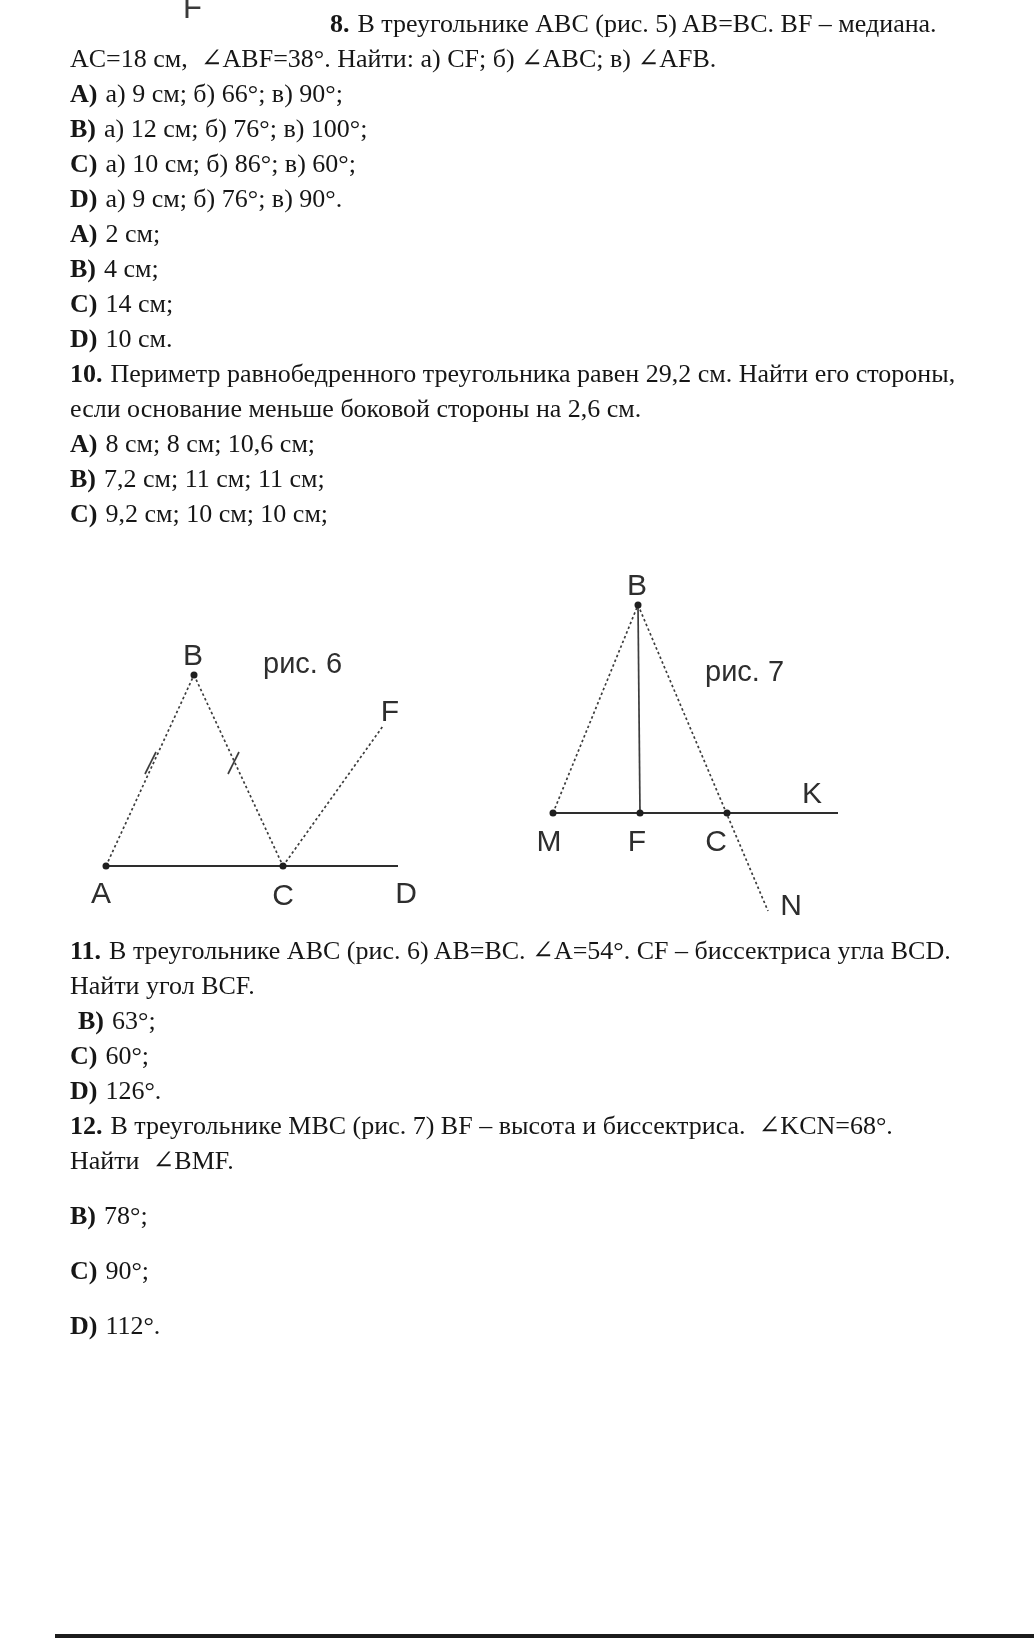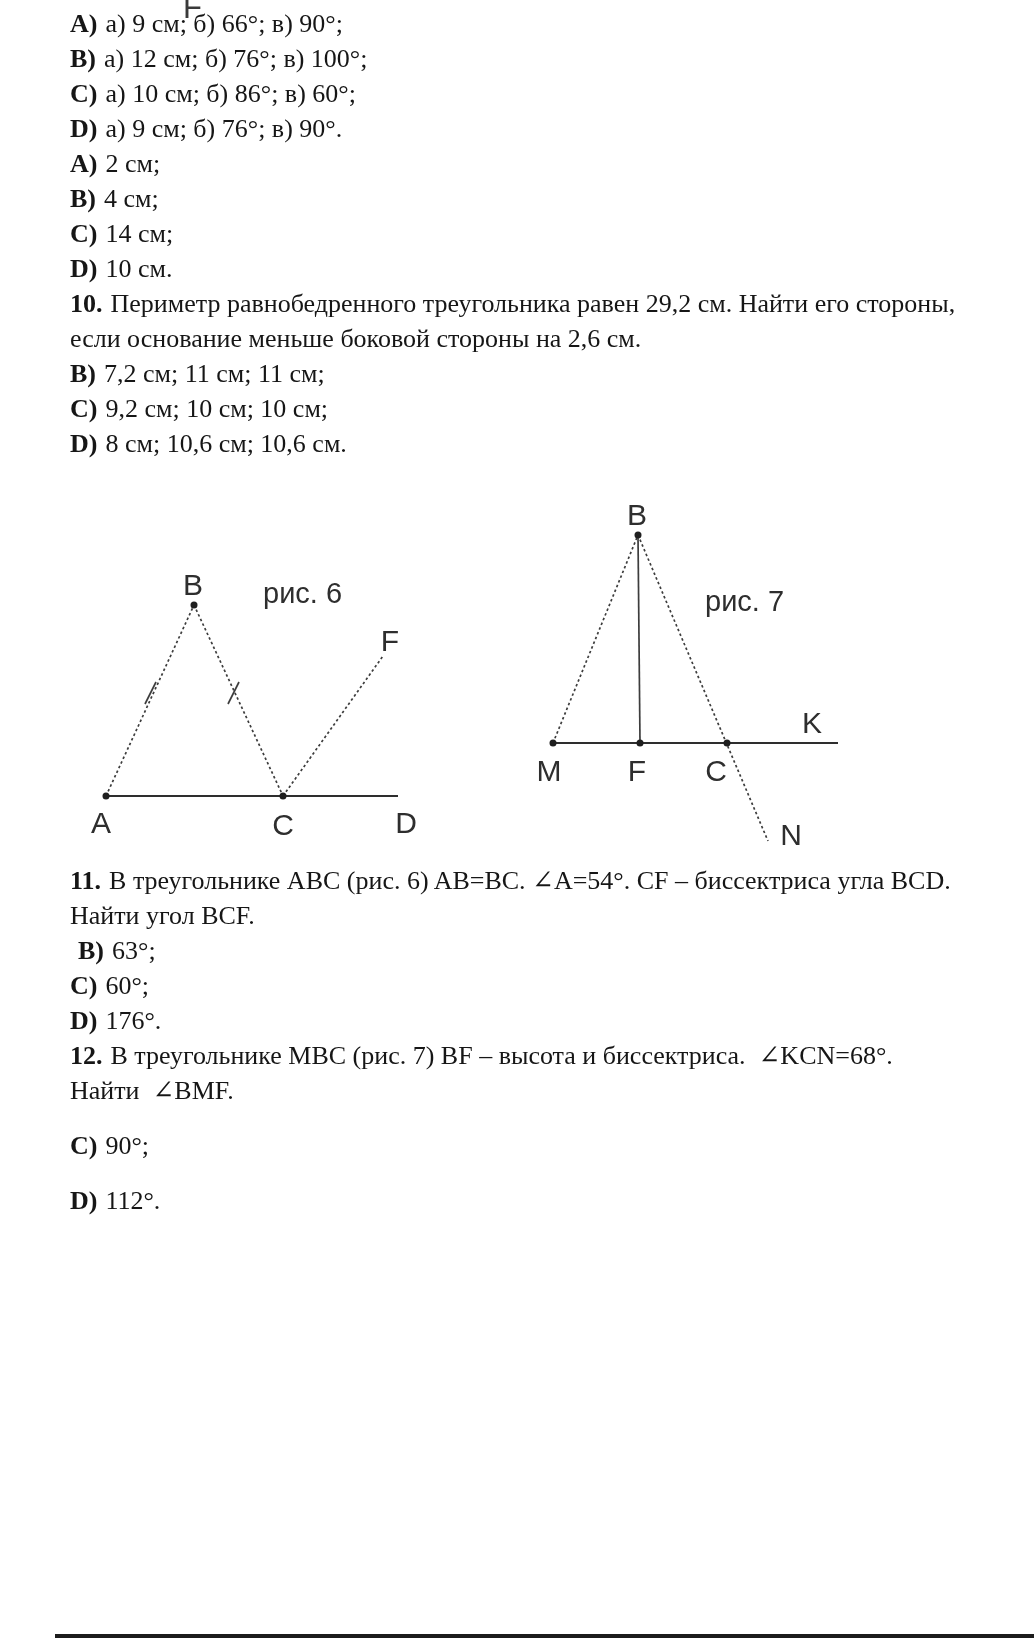--- a/index.html
+++ b/index.html
@@ -68,34 +68,35 @@
 </style>
 </head>
 <body>
 
 <div class="page">
 
   <span class="stray-letter">F</span>
 
   <div class="content">
 
+    <p class="para q8-indent"><b class="qnum">8.</b><span>В треугольнике ABC (рис. 5) AB=BC. BF – медиана. AC=18 см,  ∠ABF=38°. Найти: а) CF; б) ∠ABC; в) ∠AFB.</span></p>
     <p class="opt"><b>A)</b><span>а) 9 см; б) 66°; в) 90°;</span></p>
     <p class="opt"><b>B)</b><span>а) 12 см; б) 76°; в) 100°;</span></p>
     <p class="opt"><b>C)</b><span>а) 10 см; б) 86°; в) 60°;</span></p>
     <p class="opt"><b>D)</b><span>а) 9 см; б) 76°; в) 90°.</span></p>
 
     <p class="opt"><b>A)</b><span>2 см;</span></p>
     <p class="opt"><b>B)</b><span>4 см;</span></p>
     <p class="opt"><b>C)</b><span>14 см;</span></p>
     <p class="opt"><b>D)</b><span>10 см.</span></p>
 
     <p class="para"><b class="qnum">10.</b><span>Периметр равнобедренного треугольника равен 29,2 см. Найти его стороны, если основание меньше боковой стороны на 2,6 см.</span></p>
+    <p class="opt"><b>A)</b><span>8 см; 8 см; 10,6 см;</span></p>
     <p class="opt"><b>B)</b><span>7,2 см; 11 см; 11 см;</span></p>
     <p class="opt"><b>C)</b><span>9,2 см; 10 см; 10 см;</span></p>
-    <p class="opt"><b>D)</b><span>8 см; 10,6 см; 10,6 см.</span></p>
   </div>
 
   <div class="figures">
     <svg width="1034" height="396" viewBox="0 0 1034 396">
 
       <g>
         <line class="fbase" x1="106" y1="335" x2="398" y2="335"></line>
         <line class="fline fdash" x1="106" y1="335" x2="194" y2="144"></line>
         <line class="fline fdash" x1="194" y1="144" x2="283" y2="335"></line>
         <line class="fline fdash" x1="283" y1="335" x2="383" y2="195"></line>
@@ -130,22 +131,23 @@
         <text class="fig-label" x="791" y="384" text-anchor="middle">N</text>
       </g>
     </svg>
   </div>
 
   <div class="content">
 
     <p class="para"><b class="qnum">11.</b><span>В треугольнике ABC (рис. 6) AB=BC. ∠A=54°. CF – биссектриса угла BCD. Найти угол BCF.</span></p>
     <p class="opt opt-b-indent"><b>B)</b><span>63°;</span></p>
     <p class="opt"><b>C)</b><span>60°;</span></p>
-    <p class="opt"><b>D)</b><span>176°.</span></p>
+    <p class="opt"><b>D)</b><span>126°.</span></p>
 
     <p class="para"><b class="qnum">12.</b><span>В треугольнике MBC (рис. 7) BF – высота и биссектриса.  ∠KCN=68°. Найти  ∠BMF.</span></p>
+    <p class="opt q12-gap"><b>B)</b><span>78°;</span></p>
     <p class="opt q12-gap"><b>C)</b><span>90°;</span></p>
     <p class="opt q12-gap"><b>D)</b><span>112°.</span></p>
   </div>
 
   <div class="bottom-scan-line" style="background: rgb(28, 28, 28);"></div>
 
 </div>
 
 </body></html>

